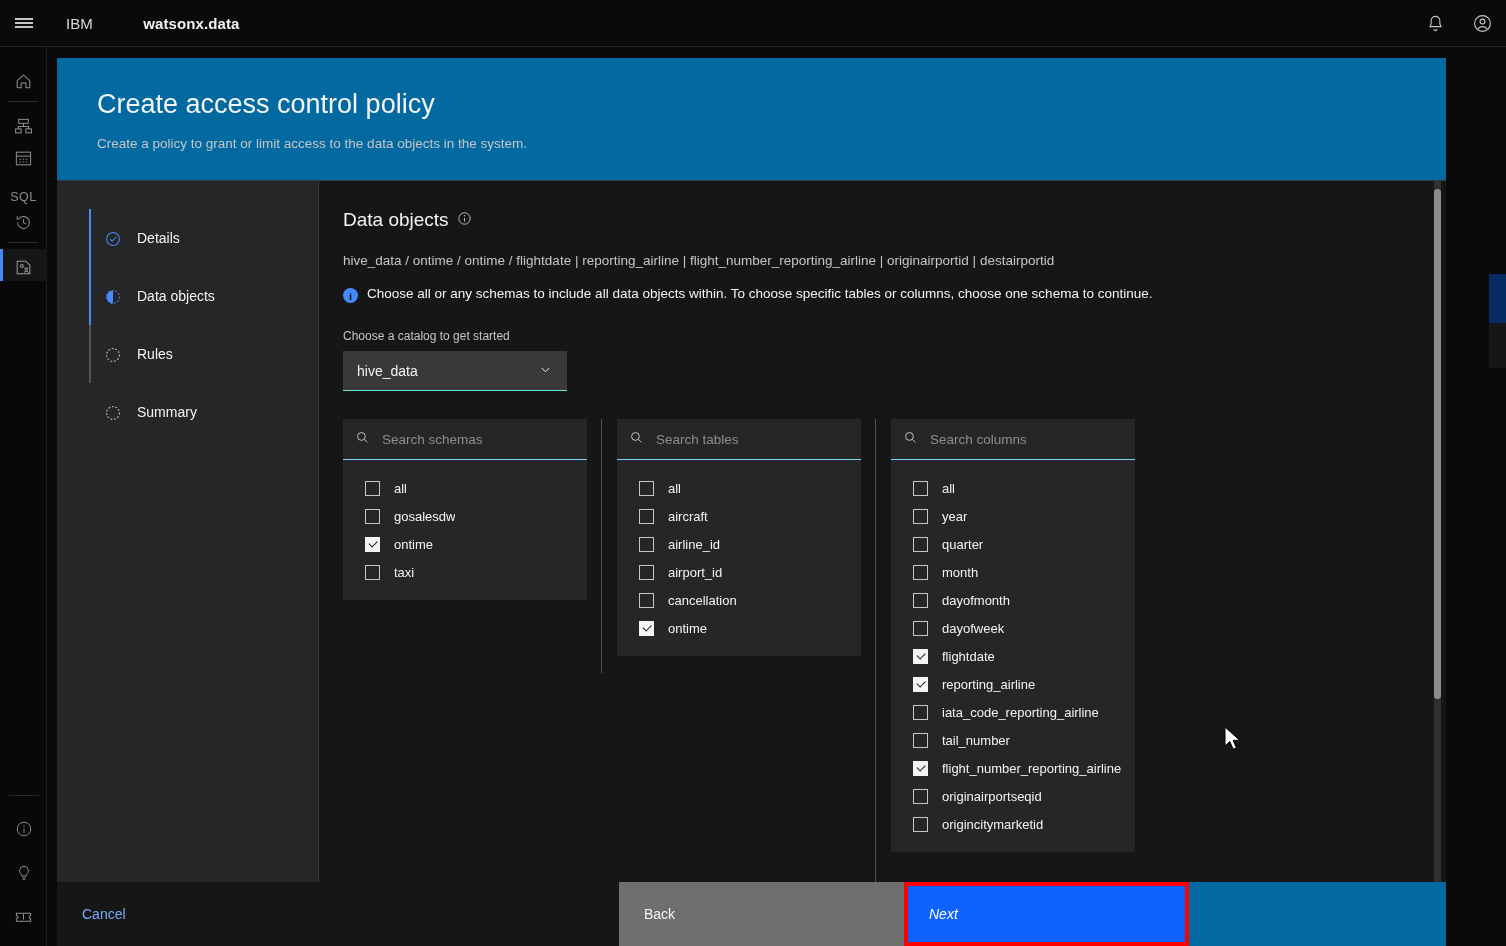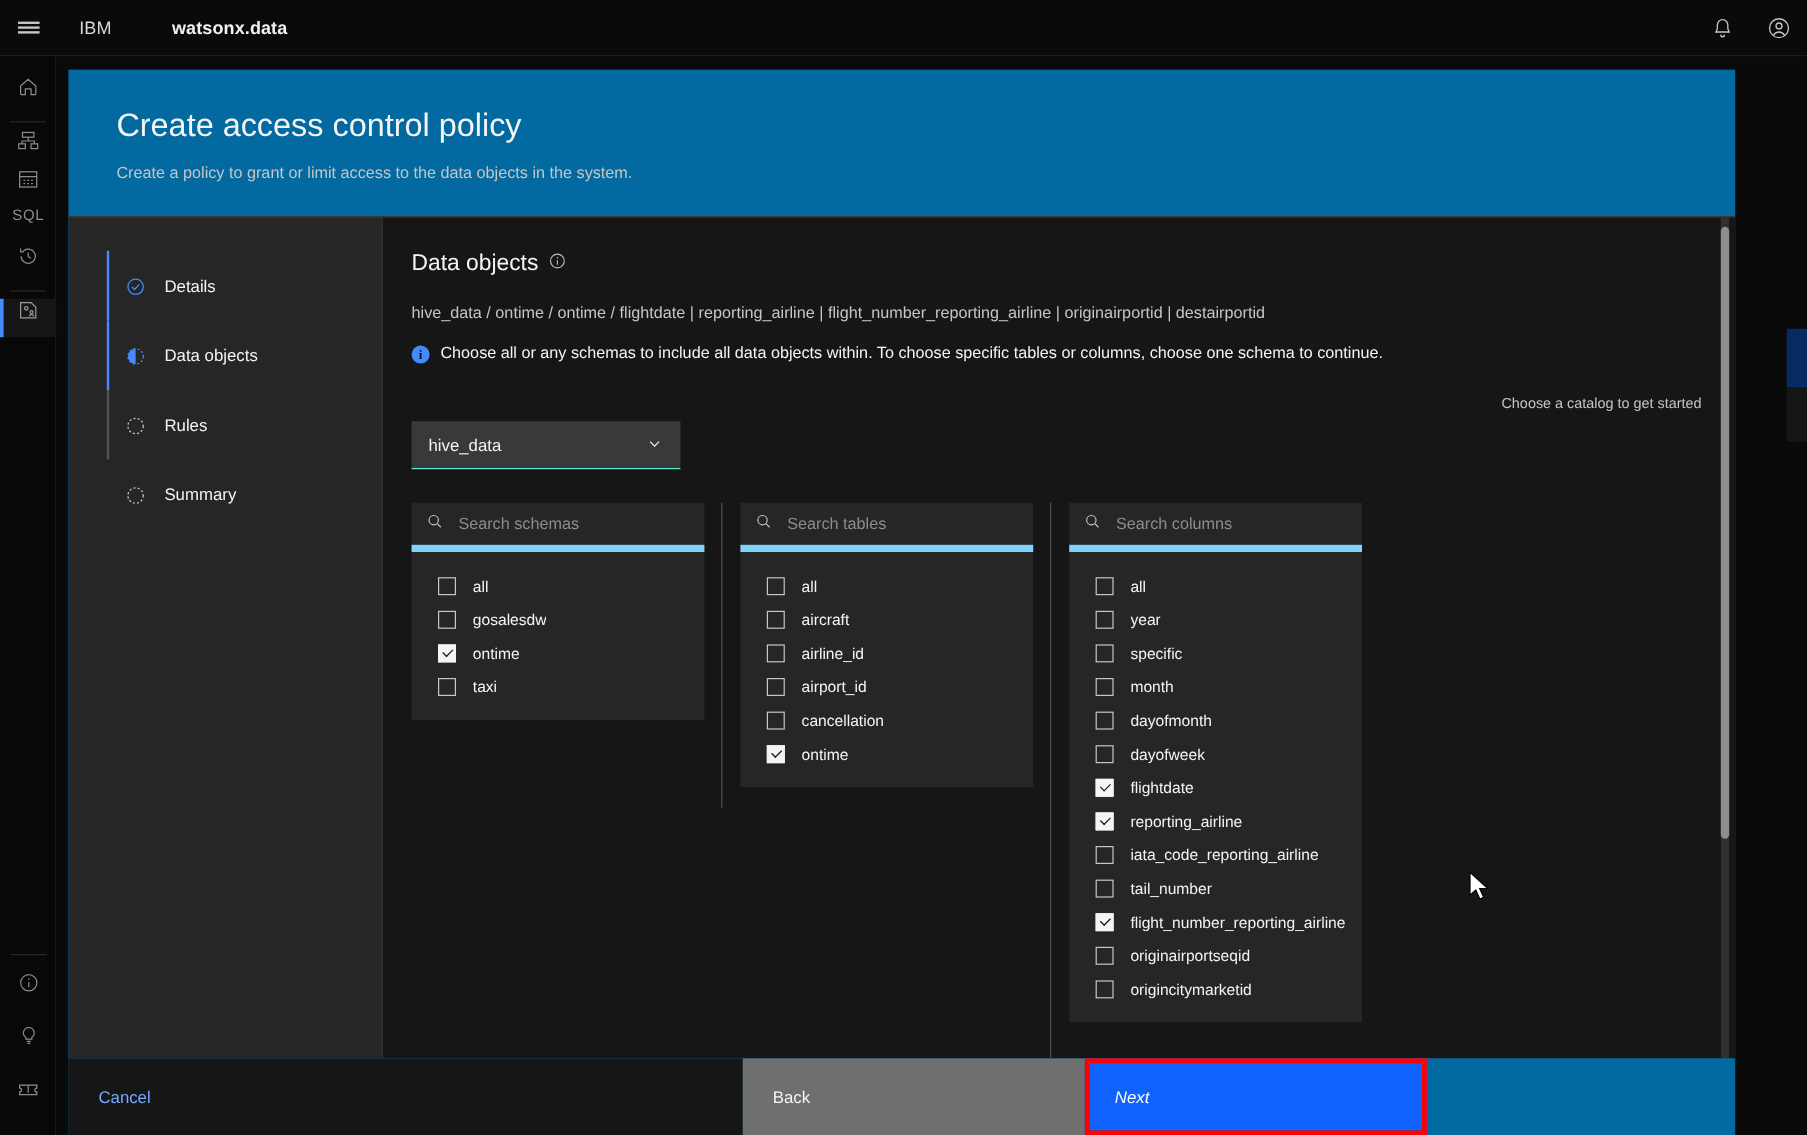--- a/index.html
+++ b/index.html
@@ -29,21 +29,21 @@
   #topbar-right { margin-left: auto; display: flex; align-items: center; height: 47px; }
   .topicon { width: 47px; height: 47px; display: flex; align-items: center; justify-content: center; cursor: pointer; }
 
   
   #rail {
     position: absolute; left: 0; top: 47px; width: 47px; height: 899px;
     background: #080808; border-right: 1px solid #1c1c1c;
   }
   .rail-btn {
     position: relative; width: 47px; height: 32px; margin: 0;
-    display: flex; align-items: flex-start; justify-content: center; cursor: pointer;
+    display: flex; align-items: flex-end; justify-content: center; cursor: pointer;
   }
   .rail-sep { width: 30px; height: 1px; background: #2a2a2a; margin: 6px auto; }
   .rail-btn.active { background: #161616; }
   .rail-btn.active::before {
     content: ""; position: absolute; left: 0; top: 0; width: 3px; height: 100%; background: #4589ff;
   }
   #rail-top { padding-top: 16px; }
   #rail-bottom { position: absolute; bottom: 16px; left: 0; width: 47px; }
 
   
@@ -84,36 +84,36 @@
   #pane-scroll { height: 100%; padding-right: 28px; }
   #pane-title { font-size: 19px; color: #f4f4f4; display: flex; align-items: center; gap: 8px; }
   #breadcrumb { margin-top: 22px; font-size: 13.5px; color: #c6c6c6; }
   #notice { margin-top: 18px; font-size: 13.5px; color: #f4f4f4; display: flex; align-items: flex-start; gap: 9px; }
   .info-dot {
     width: 15px; height: 15px; border-radius: 50%; background: #4589ff; color: #161616;
     font-size: 11px; font-weight: 700; display: flex; align-items: center; justify-content: center;
     flex: 0 0 15px; margin-top: 2px; font-family: "Liberation Serif", serif;
   }
 
-  #catalog-label { margin-top: 26px; font-size: 12px; color: #c6c6c6; text-align: right; }
+  #catalog-label { margin-top: 26px; font-size: 12px; color: #c6c6c6; }
   #catalog-select {
     margin-top: 8px; width: 224px; height: 40px; background: #393939; border: none;
     border-bottom: 1px solid #5eead4; display: flex; align-items: center;
     padding: 0 14px; color: #f4f4f4; font-size: 14px; cursor: pointer;
   }
   #catalog-select .chev { margin-left: auto; }
 
   
   #pickers { margin-top: 28px; display: flex; }
   .picker { width: 244px; position: relative; }
   .picker + .picker { margin-left: 30px; }
   .picker-divider { position: absolute; left: -16px; top: 0; width: 1px; background: #525252; }
   .search-row {
     height: 41px; background: #262626; display: flex; align-items: center;
-    padding: 0 12px; border-bottom: 6px solid #7dd3fc;
+    padding: 0 12px; border-bottom: 1px solid #7dd3fc;
   }
   .search-row .ph { margin-left: 12px; font-size: 13.5px; color: #8d8d8d; }
   .opt-list { background: #262626; padding: 14px 0 14px 0; }
   .opt {
     height: 28px; display: flex; align-items: center; padding-left: 22px; cursor: pointer;
   }
   .cb {
     width: 15px; height: 15px; flex: 0 0 15px; border: 1px solid #c6c6c6; background: transparent;
     display: flex; align-items: center; justify-content: center;
   }
@@ -443,21 +443,21 @@
                 <div class="opt">
                   <span class="cb"></span>
                   <span class="opt-label">all</span>
                 </div>
                 <div class="opt">
                   <span class="cb"></span>
                   <span class="opt-label">year</span>
                 </div>
                 <div class="opt">
                   <span class="cb"></span>
-                  <span class="opt-label">specific</span>
+                  <span class="opt-label">quarter</span>
                 </div>
                 <div class="opt">
                   <span class="cb"></span>
                   <span class="opt-label">month</span>
                 </div>
                 <div class="opt">
                   <span class="cb"></span>
                   <span class="opt-label">dayofmonth</span>
                 </div>
                 <div class="opt">

